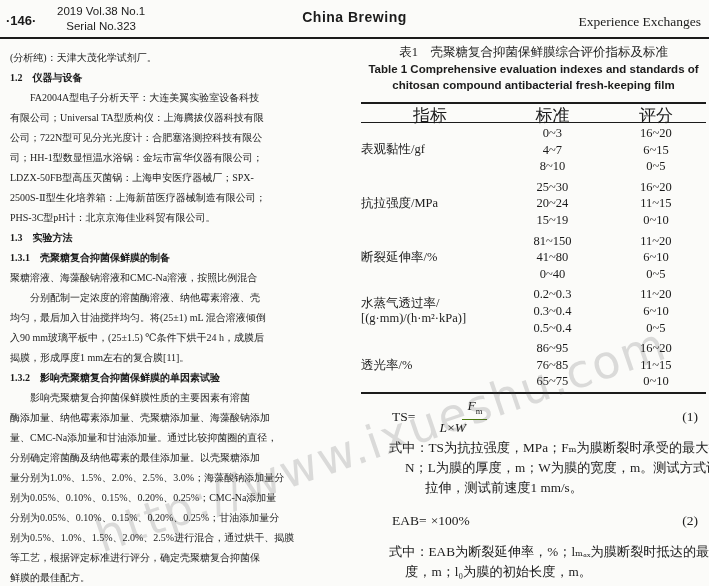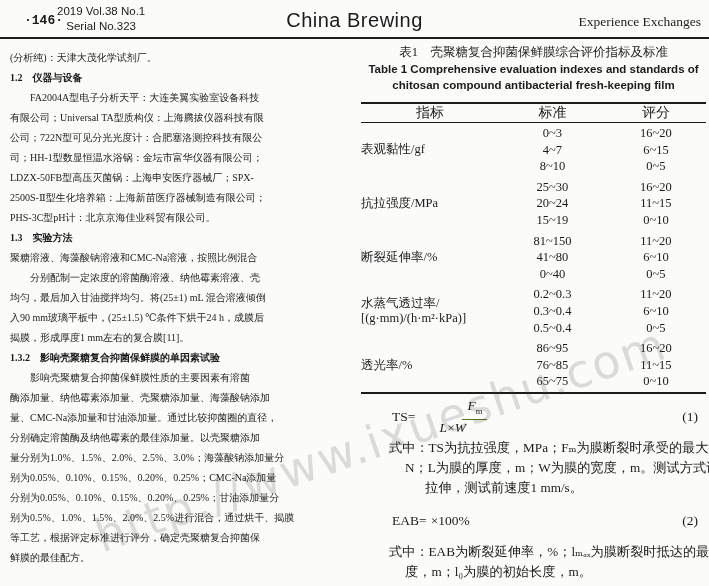--- a/index.html
+++ b/index.html
@@ -4,37 +4,37 @@
 <style>
   html,body{margin:0;padding:0;}
   body{
     width:709px;height:586px;overflow:hidden;
     background:#fbfbf9;color:#1b1b1b;
     font-family:"Liberation Serif","DejaVu Serif",serif;
   }
   .page{position:relative;width:709px;height:586px;}
 
   
-  .pagenum{position:absolute;left:24px;top:13px;font-family:Liberation Mono, monospace;font-size:13px;font-weight:bold;}
+  .pagenum{position:absolute;left:6px;top:13px;font-family:Liberation Sans, sans-serif;font-size:13px;font-weight:bold;}
   .issue{position:absolute;left:57px;top:4px;font-family:Liberation Sans, sans-serif;font-size:11.5px;line-height:14.5px;text-align:center;}
-  .journal{position:absolute;left:0;right:0;top:9px;text-align:center;font-family:"Liberation Sans","DejaVu Sans",sans-serif;font-size:20px;font-weight:normal;letter-spacing:0.5px;}
+  .journal{position:absolute;left:0;right:0;top:9px;text-align:center;font-family:"Liberation Sans","DejaVu Sans",sans-serif;font-size:14px;font-weight:bold;letter-spacing:0.5px;}
   .colname{position:absolute;right:8px;top:14px;font-size:13.5px;}
   .header-rule{position:absolute;left:0;top:37px;width:709px;height:2px;background:#1b1b1b;}
 
   
   .col-left{position:absolute;left:10px;top:48px;width:346px;}
   .tline{height:20px;line-height:20px;font-size:10px;white-space:pre;overflow:visible;}
   .tline.heading{font-weight:bold;}
 
   
   .col-right{position:absolute;left:361px;top:44px;width:345px;}
   .tbl-title-cn{text-align:center;font-weight:normal;font-size:12.5px;height:17px;line-height:17px;}
   .tbl-title-en{text-align:center;font-weight:bold;font-size:11.5px;line-height:16px;font-family:"Liberation Sans","DejaVu Sans",sans-serif;}
   .tbl{margin-top:9px;border-top:2px solid #1b1b1b;border-bottom:2px solid #1b1b1b;}
-  .tbl-head{display:grid;grid-template-columns:40% 31% 29%;height:18px;align-items:center;text-align:center;font-size:14px;border-bottom:1px solid #1b1b1b;}
+  .tbl-head{display:grid;grid-template-columns:40% 31% 29%;height:18px;align-items:center;text-align:center;font-size:17px;border-bottom:1px solid #1b1b1b;}
   .tgroup{display:grid;grid-template-columns:40% 31% 29%;align-items:center;padding:2px 0;}
   .tind{text-align:left;font-size:12.5px;line-height:15px;}
   .tvals{text-align:center;font-size:12.5px;}
   .tvals div{height:16.6px;line-height:16.6px;}
 
   
   .formula{position:relative;margin:5px 0 3px 31px;height:36px;display:flex;align-items:center;font-size:13.5px;}
   .frac{display:inline-flex;flex-direction:column;align-items:center;margin-left:3px;}
   .frac .num{padding:0 5px;border-bottom:1px solid #4d7c0f;line-height:16px;margin-left:44px;}
   .frac .den{line-height:16px;}
@@ -75,20 +75,21 @@
     <div class="tline">(分析纯)：天津大茂化学试剂厂。</div>
     <div class="tline heading">1.2　仪器与设备</div>
     <div class="tline">　　FA2004A型电子分析天平：大连美翼实验室设备科技</div>
     <div class="tline">有限公司；Universal TA型质构仪：上海腾拔仪器科技有限</div>
     <div class="tline">公司；722N型可见分光光度计：合肥塞洛测控科技有限公</div>
     <div class="tline">司；HH-1型数显恒温水浴锅：金坛市富华仪器有限公司；</div>
     <div class="tline">LDZX-50FB型高压灭菌锅：上海申安医疗器械厂；SPX-</div>
     <div class="tline">2500S-Ⅱ型生化培养箱：上海新苗医疗器械制造有限公司；</div>
     <div class="tline">PHS-3C型pH计：北京京海佳业科贸有限公司。</div>
     <div class="tline heading">1.3　实验方法</div>
+    <div class="tline heading">1.3.1　壳聚糖复合抑菌保鲜膜的制备</div>
     <div class="tline">聚糖溶液、海藻酸钠溶液和CMC-Na溶液，按照比例混合</div>
     <div class="tline">　　分别配制一定浓度的溶菌酶溶液、纳他霉素溶液、壳</div>
     <div class="tline">均匀，最后加入甘油搅拌均匀。将(25±1) mL 混合溶液倾倒</div>
     <div class="tline">入90 mm玻璃平板中，(25±1.5) ℃条件下烘干24 h，成膜后</div>
     <div class="tline">揭膜，形成厚度1 mm左右的复合膜[11]。</div>
     <div class="tline heading">1.3.2　影响壳聚糖复合抑菌保鲜膜的单因素试验</div>
     <div class="tline">　　影响壳聚糖复合抑菌保鲜膜性质的主要因素有溶菌</div>
     <div class="tline">酶添加量、纳他霉素添加量、壳聚糖添加量、海藻酸钠添加</div>
     <div class="tline">量、CMC-Na添加量和甘油添加量。通过比较抑菌圈的直径，</div>
     <div class="tline">分别确定溶菌酶及纳他霉素的最佳添加量。以壳聚糖添加</div>

